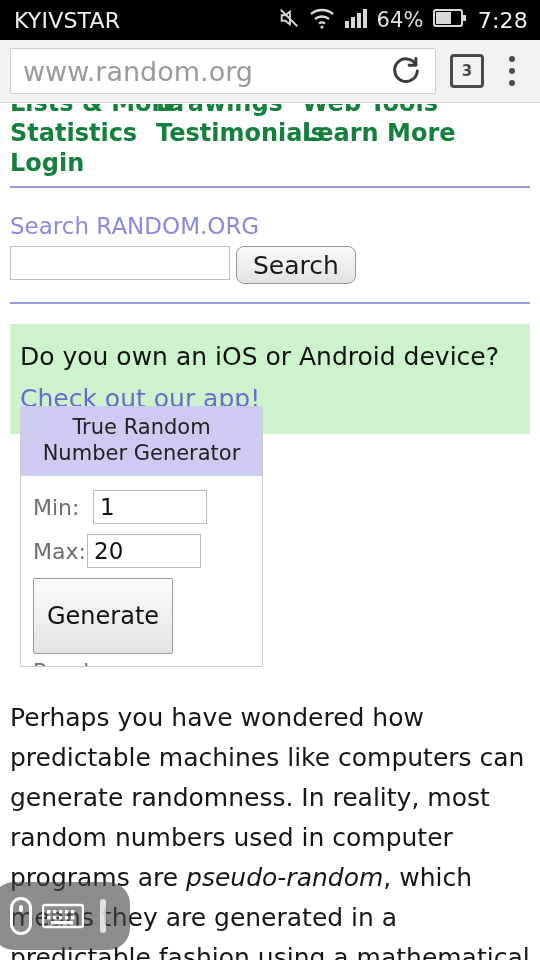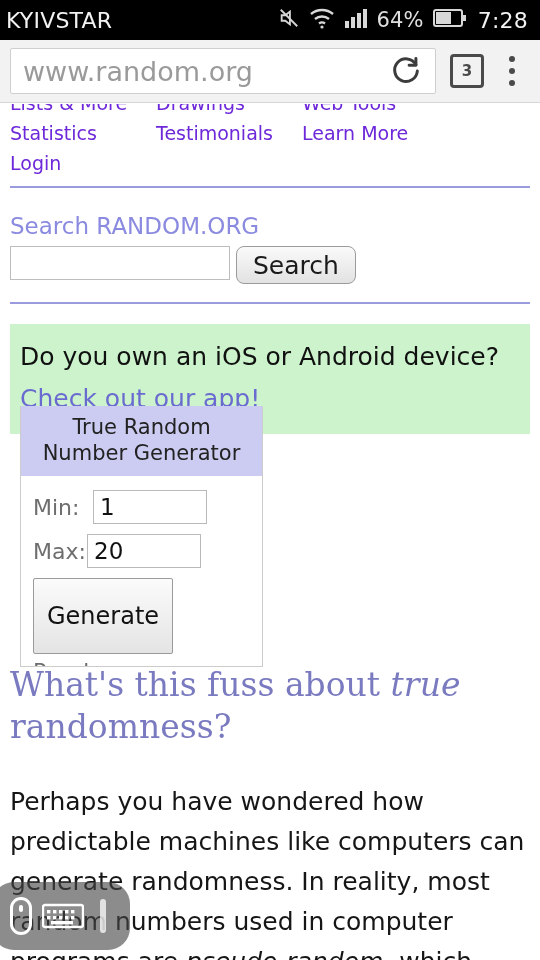--- a/index.html
+++ b/index.html
@@ -7,21 +7,21 @@
   body {
     background:#ffffff;
     font-family:"DejaVu Sans", sans-serif;
     overflow:hidden;
     position:relative;
   }
 
   
   #status-bar {
     height:40px; background:#000000; color:#d8d8d8;
-    display:flex; align-items:center; padding:0 12px 0 6px;
+    display:flex; align-items:center; padding:0 12px 0 14px;
     font-size:21px; letter-spacing:0.2px;
   }
   #carrier { color:#f2f2f2; font-size:22px; }
   #status-right { margin-left:auto; display:flex; align-items:center; gap:9px; }
   .st-icon { display:block; }
   #battery-pct { font-size:21px; color:#e0e0e0; }
   #clock { font-size:22px; color:#f2f2f2; margin-left:2px; }
 
   
   #browser-bar {
@@ -54,21 +54,21 @@
     position:absolute; top:104px; left:0; right:0; bottom:0;
     background:#ffffff; overflow:hidden;
   }
 
   
   #nav {
     padding:0 10px; margin-top:-16px;
   }
   .nav-row { display:flex; }
   .nav-link {
-    color:#6d28d9; font-weight:normal; font-size:19px;
+    color:#15803d; font-weight:bold; font-size:24px;
     line-height:30px; text-decoration:none; white-space:nowrap;
   }
   .nav-col-1 { width:146px; }
   .nav-col-2 { width:146px; }
   .nav-col-3 { width:auto; }
 
   .rule { height:2px; background:#9a9ade; margin:8px 10px 0 10px; }
 
   
   #search-block { padding:24px 10px 0 10px; }
@@ -267,21 +267,20 @@
         <span class="gen-label">Max:</span>
         <input class="gen-input" type="text" value="20" style="">
       </div>
       <button id="generate-button">Generate</button>
       <div id="result-label">Random:</div>
       <div id="result-value">13</div>
     </div>
   </div>
 
   <div id="article">
-    <h1 id="article-heading"><span>What's this fuss about </span><em>true</em><span> randomness?</span></h1>
     <p id="article-body"><span>Perhaps you have wondered how predictable machines like computers can generate randomness. In reality, most random numbers used in computer programs are </span><em>pseudo-random</em><span>, which means they are generated in a predictable fashion using a mathematical formula. This is fine</span></p>
   </div>
 </div>
 
 <div id="ime-overlay">
   <span id="mouse-icon"></span>
   <span id="keyboard-icon">
     <svg width="42" height="28" viewBox="0 0 42 28">
       <rect x="1" y="3" width="40" height="22" rx="2" fill="none" stroke="#ffffff" stroke-width="2.4"></rect>
       <rect x="5" y="8" width="3.4" height="3.4" fill="#ffffff"></rect>

